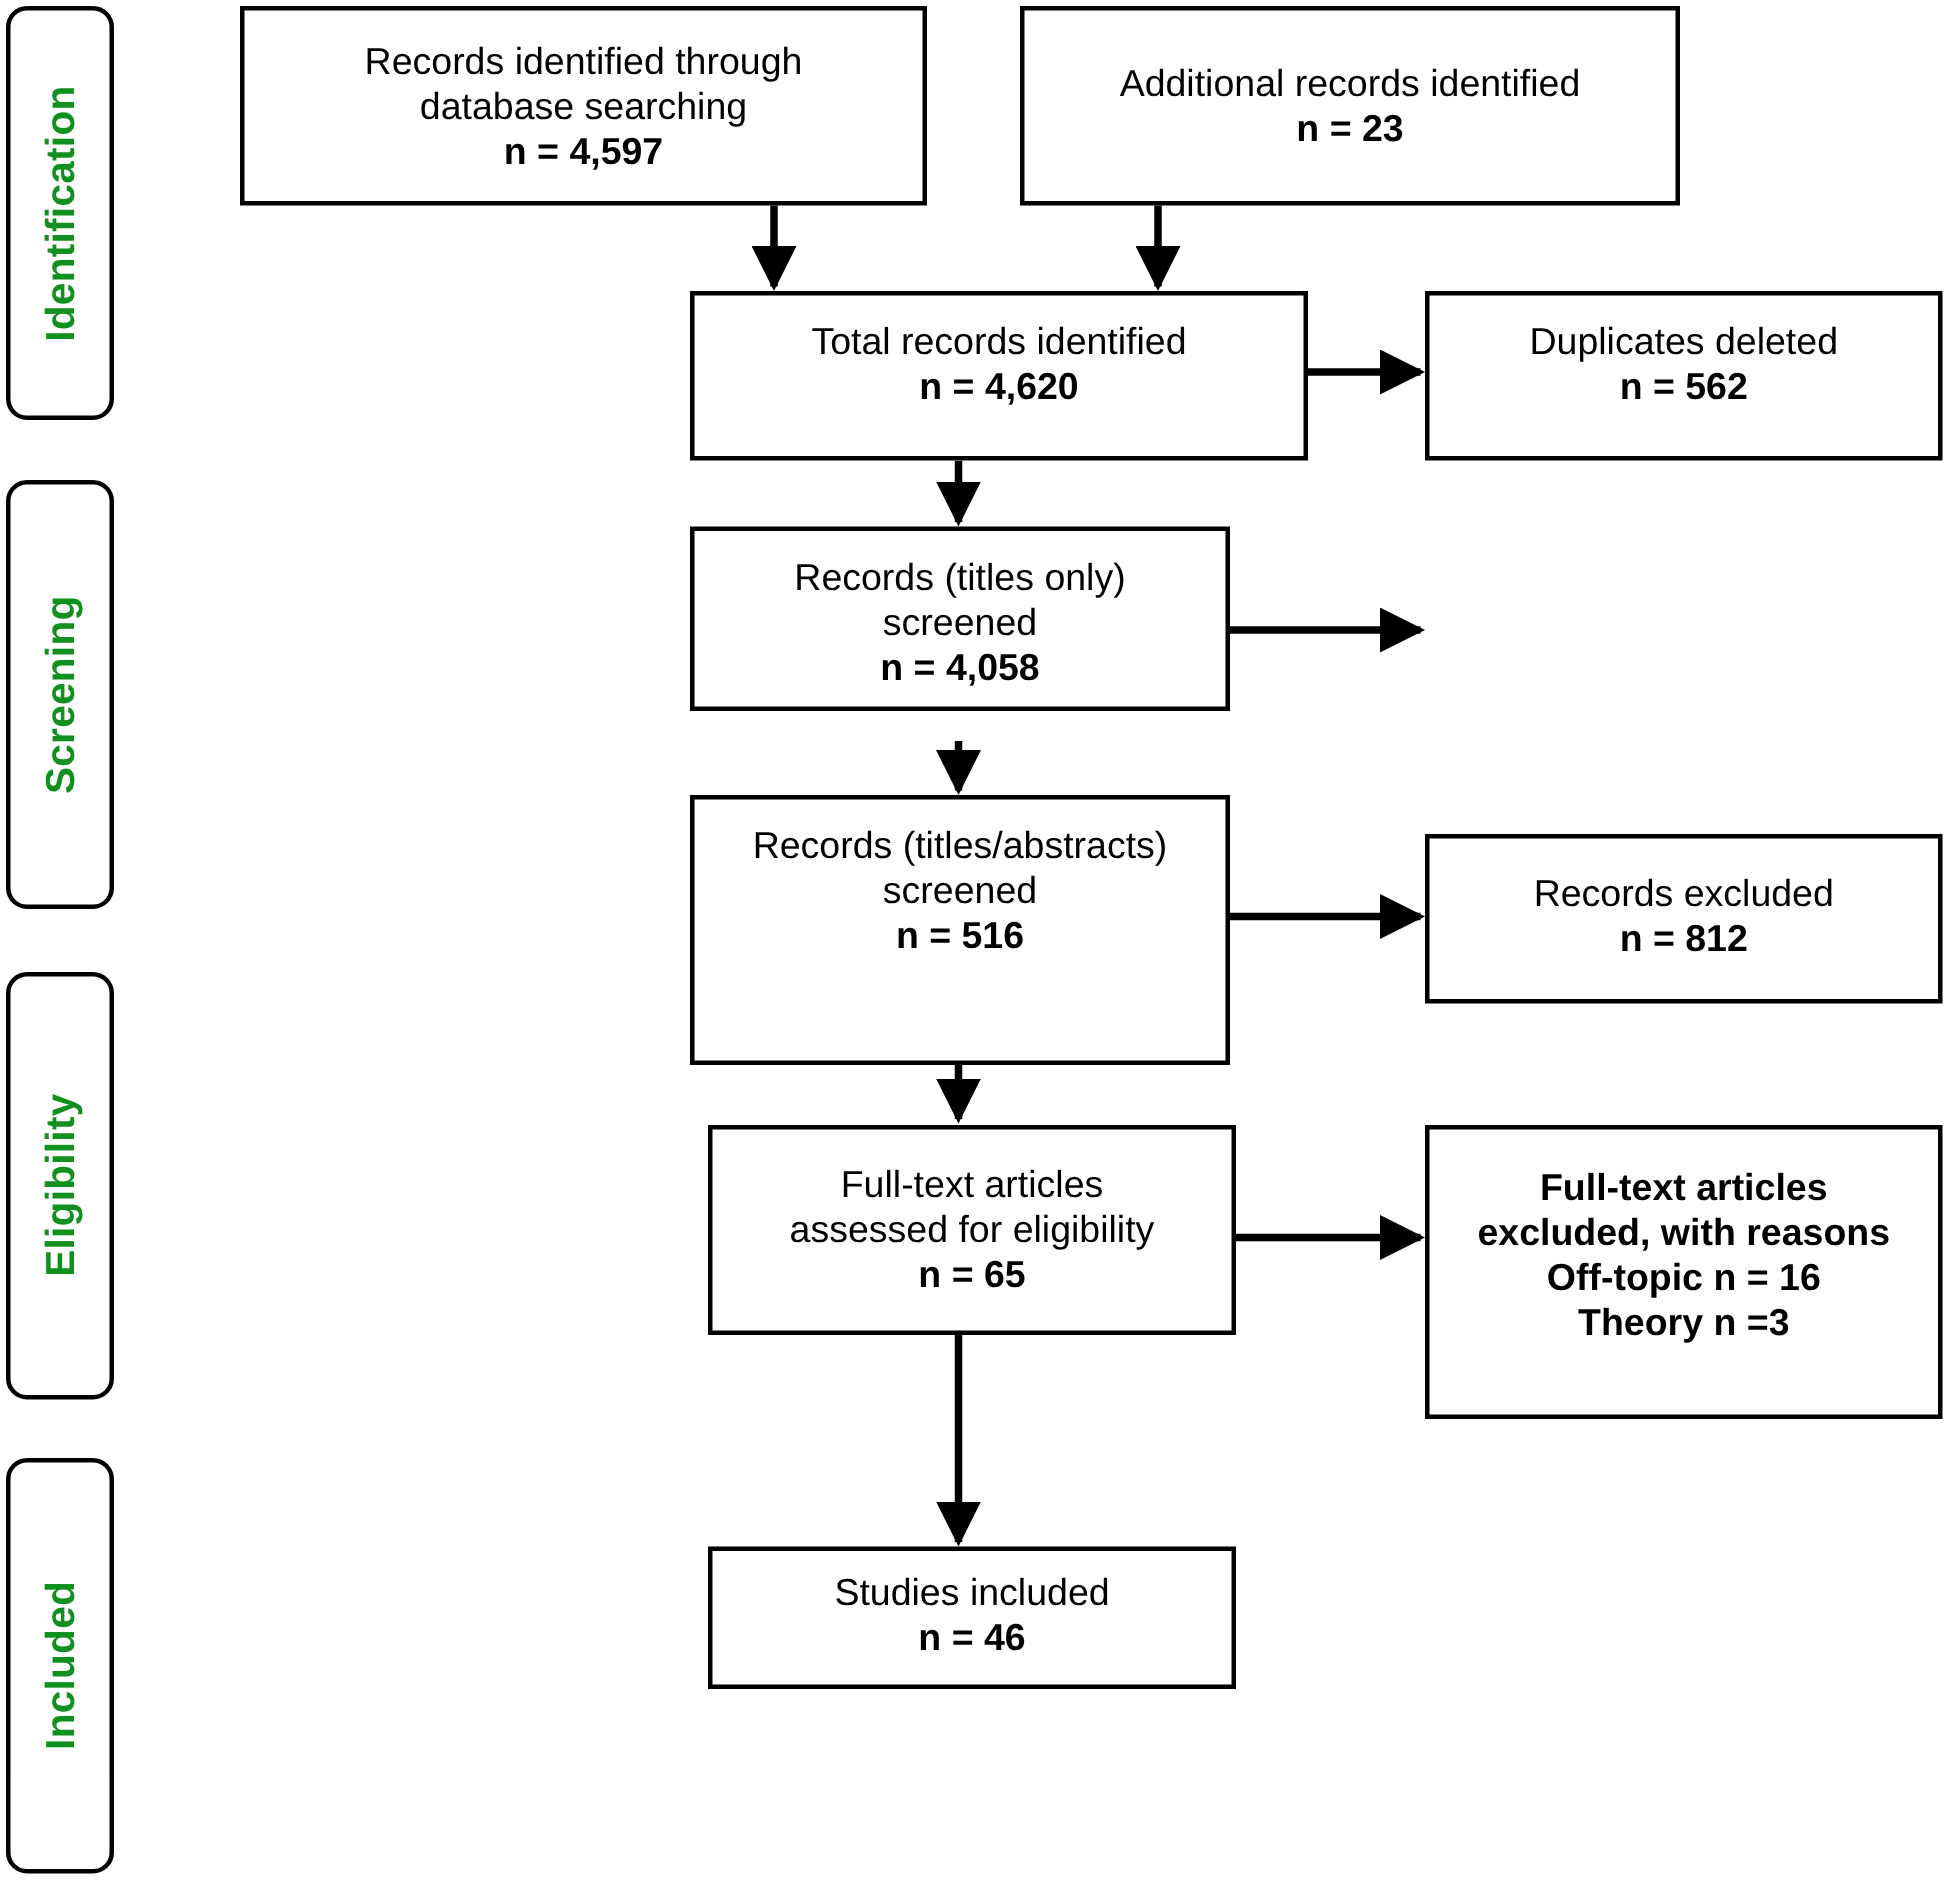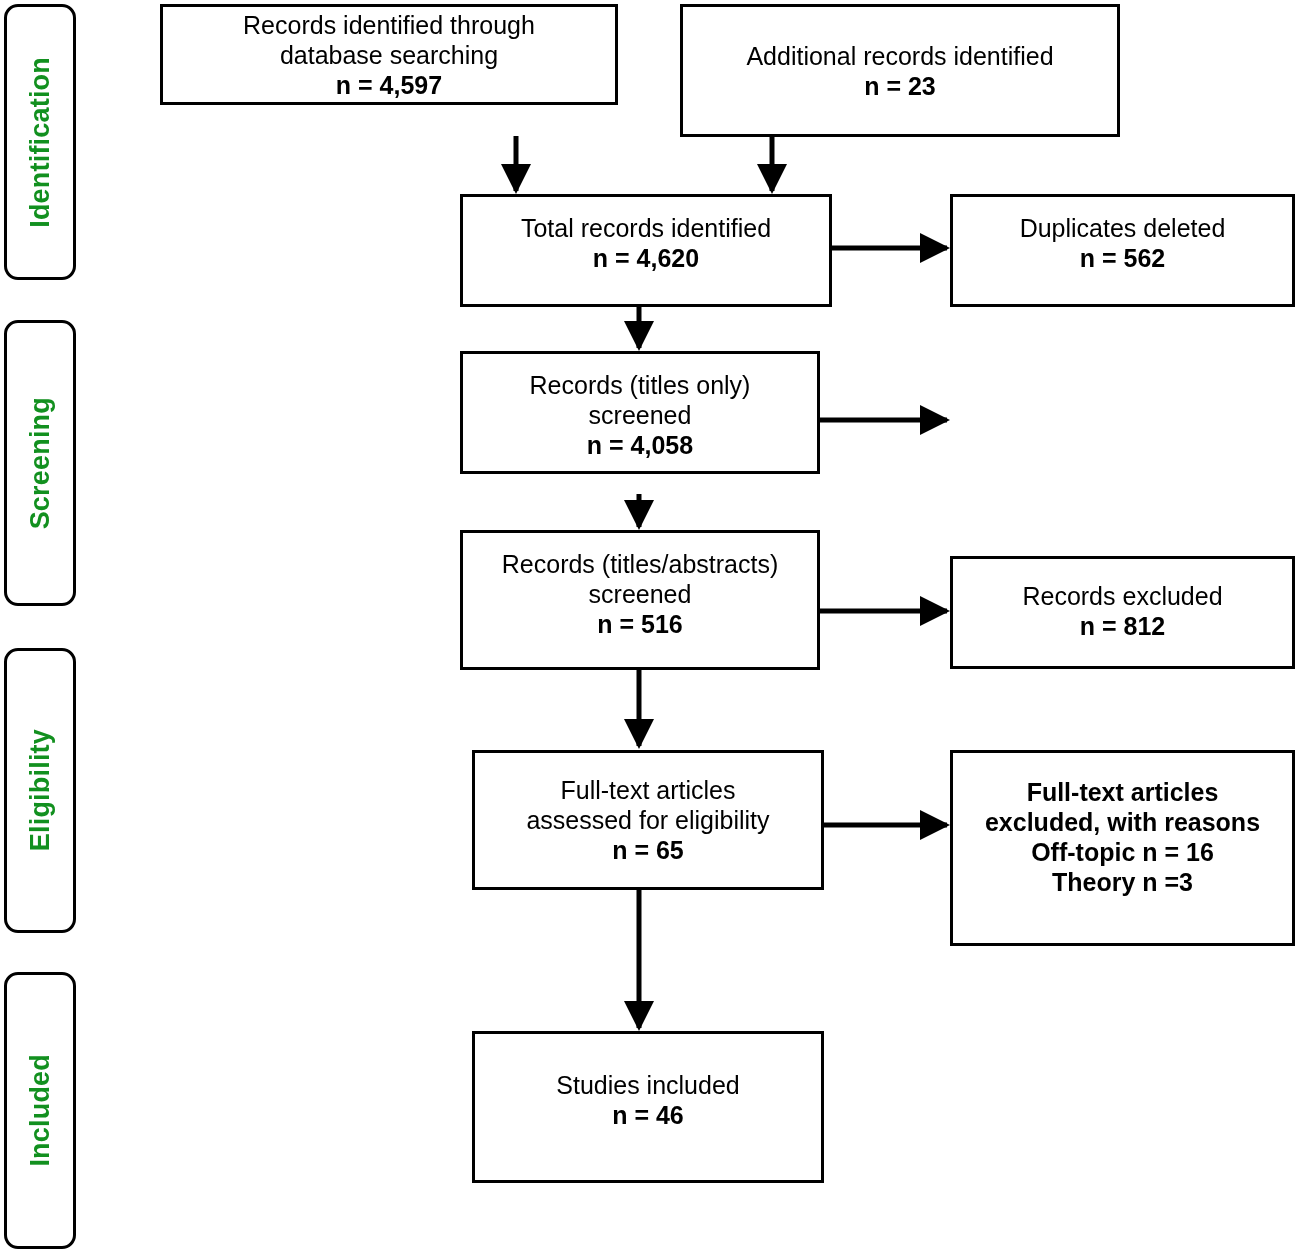--- a/index.html
+++ b/index.html
@@ -117,49 +117,49 @@
   </div>
 
   <div class="phase" style="left:4px; top:648px; width:72px; height:285px;">
     <span class="phase-label">Eligibility</span>
   </div>
 
   <div class="phase" style="left:4px; top:972px; width:72px; height:277px;">
     <span class="phase-label">Included</span>
   </div>
 
-  <div class="fbox" style="left:160px; top:4px; width:458px; height:101px;">
+  <div class="fbox" style="left:160px; top:4px; width:458px; height:133px;">
     <span class="ln">Records identified through</span>
     <span class="ln">database searching</span>
     <span class="ln bold">n = 4,597</span>
   </div>
 
   <div class="fbox" style="left:680px; top:4px; width:440px; height:133px;">
     <span class="ln">Additional records identified</span>
     <span class="ln bold">n = 23</span>
   </div>
 
-  <div class="fbox top-align" style="left:460px; top:194px; width:372px; height:113px;">
+  <div class="fbox top-align" style="left:460px; top:194px; width:412px; height:113px;">
     <span class="ln">Total records identified</span>
     <span class="ln bold">n = 4,620</span>
   </div>
 
   <div class="fbox top-align" style="left:950px; top:194px; width:345px; height:113px;">
     <span class="ln">Duplicates deleted</span>
     <span class="ln bold">n = 562</span>
   </div>
 
   <div class="fbox top-align" style="left:460px; top:351px; width:360px; height:123px;">
     <span class="ln">Records (titles only)</span>
     <span class="ln">screened</span>
     <span class="ln bold">n = 4,058</span>
   </div>
 
 
-  <div class="fbox top-align" style="left:460px; top:530px; width:360px; height:140px;">
+  <div class="fbox top-align" style="left:460px; top:530px; width:360px; height:180px;">
     <span class="ln">Records (titles/abstracts)</span>
     <span class="ln">screened</span>
     <span class="ln bold">n = 516</span>
   </div>
 
   <div class="fbox top-align" style="left:950px; top:556px; width:345px; height:113px; padding-top:22px;">
     <span class="ln">Records excluded</span>
     <span class="ln bold">n = 812</span>
   </div>
 
@@ -169,18 +169,18 @@
     <span class="ln bold">n = 65</span>
   </div>
 
   <div class="fbox top-align" style="left:950px; top:750px; width:345px; height:196px; padding-top:24px;">
     <span class="ln bold">Full-text articles</span>
     <span class="ln bold">excluded, with reasons</span>
     <span class="ln bold">Off-topic n = 16</span>
     <span class="ln bold">Theory n =3</span>
   </div>
 
-  <div class="fbox top-align" style="left:472px; top:1031px; width:352px; height:152px; padding-top:36px;">
+  <div class="fbox top-align" style="left:472px; top:1031px; width:352px; height:95px; padding-top:13px;">
     <span class="ln">Studies included</span>
     <span class="ln bold">n = 46</span>
   </div>
 
 </div>
 
 </body></html>

